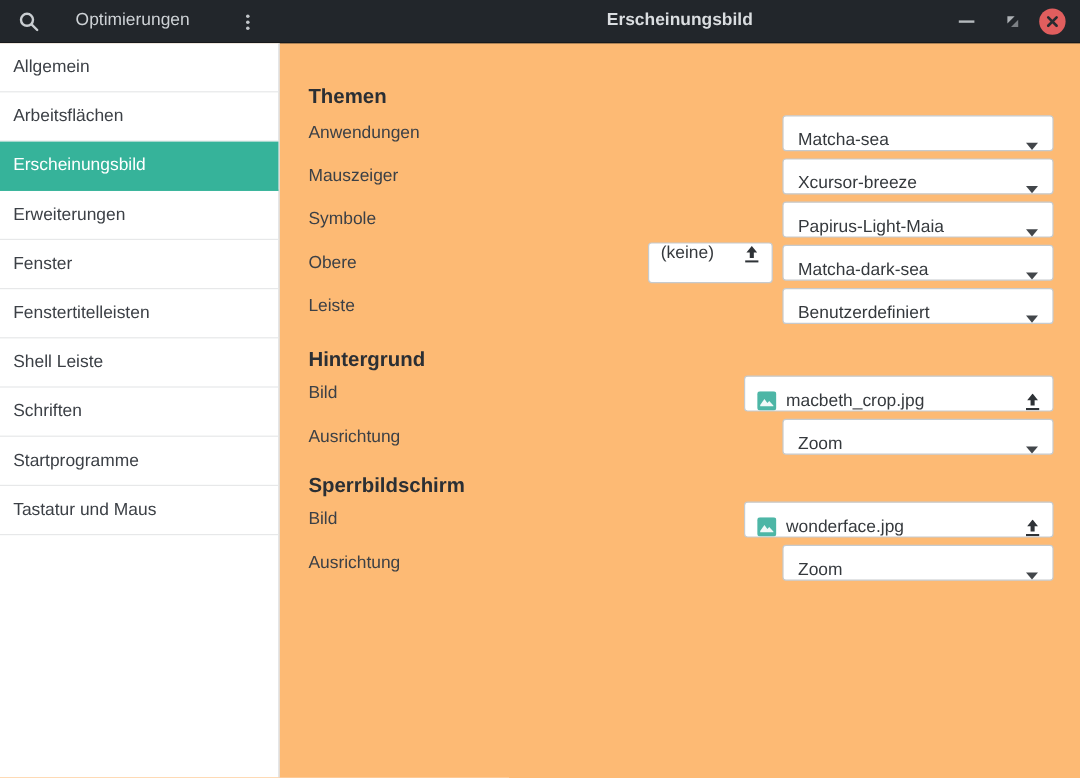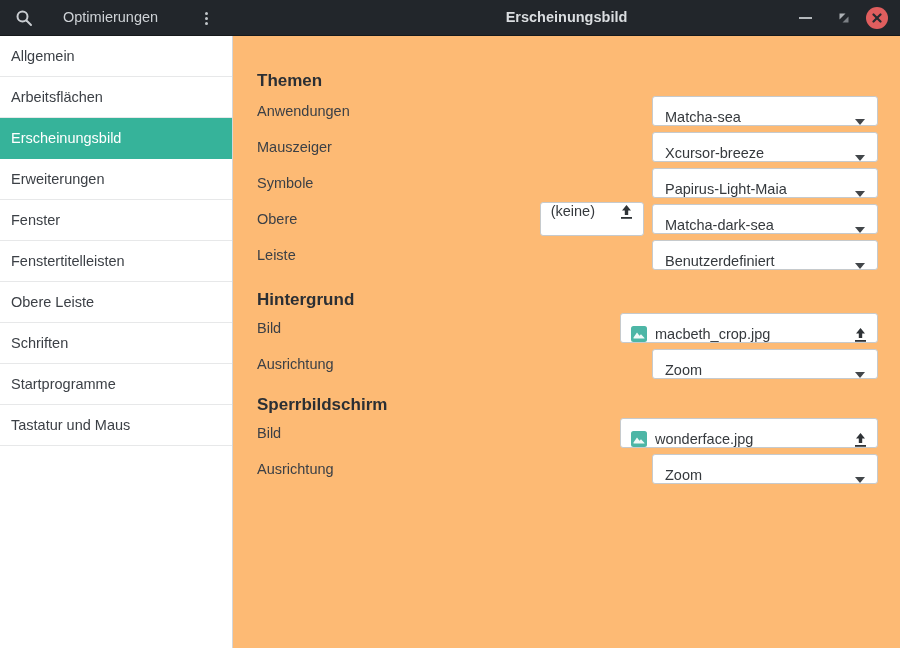--- a/index.html
+++ b/index.html
@@ -121,21 +121,21 @@
     <div class="side-item">
         <span>Erweiterungen</span>
       </div>
     <div class="side-item">
         <span>Fenster</span>
       </div>
     <div class="side-item">
         <span>Fenstertitelleisten</span>
       </div>
     <div class="side-item">
-        <span>Obere Leiste</span>
+        <span>Shell Leiste</span>
       </div>
     <div class="side-item">
         <span>Schriften</span>
       </div>
     <div class="side-item">
         <span>Startprogramme</span>
       </div>
     <div class="side-item">
         <span>Tastatur und Maus</span>
       </div>

